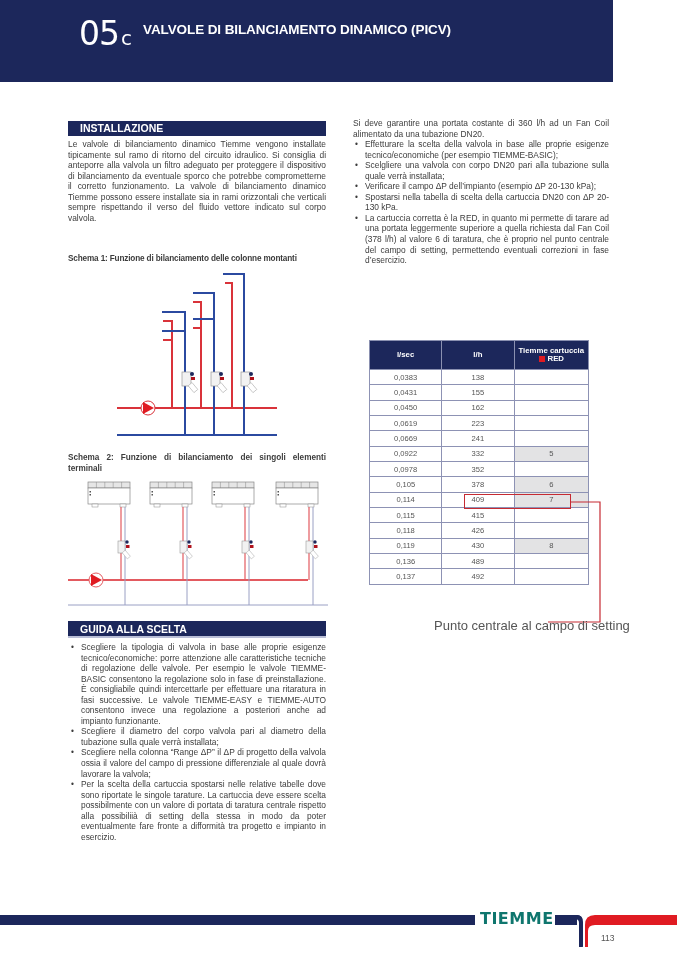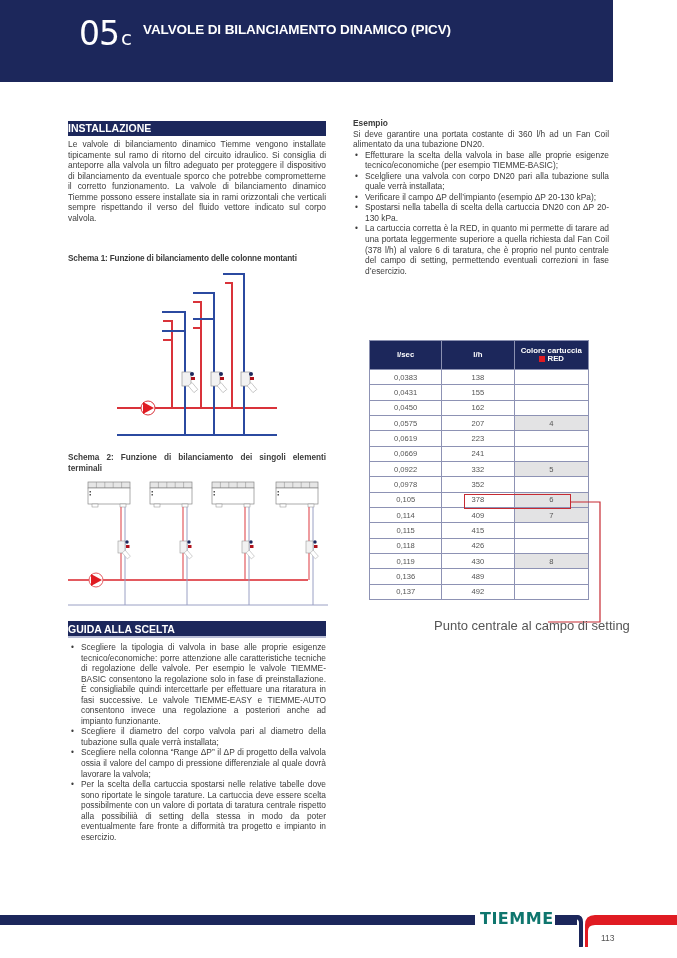--- a/index.html
+++ b/index.html
@@ -22,21 +22,21 @@
     position: absolute; left: 121px; top: 26px;
     color: #fff; font-size: 20px; font-family: "DejaVu Sans", sans-serif;
   }
   .header .title {
     position: absolute; left: 143px; top: 22px;
     color: #fff; font-size: 13.5px; font-weight: bold; letter-spacing: -0.1px;
   }
   .section-bar {
     position: absolute; left: 68px; width: 258px; height: 15px;
     background: #1c275b; color: #fff; font-weight: bold; font-size: 10.5px;
-    line-height: 15px; padding-left: 0; box-sizing: border-box;
+    line-height: 15px; padding-left: 12px; box-sizing: border-box;
   }
   .section-bar.mid { border-bottom: 2px solid #b9bed6; }
   .text {
     position: absolute; font-size: 8.4px; line-height: 10.55px; color: #3c3c3c;
     text-align: justify;
   }
   .text p { margin: 0; }
   .bold { font-weight: bold; }
   ul.bul { margin: 0; padding: 0 0 0 11px; list-style: none; }
   ul.bul li { position: relative; text-align: justify; }
@@ -217,62 +217,56 @@
 <div class="text" style="left:68px; top:642px; width:258px;">
   <ul class="bul" style="padding-left:13px;">
     <li>Scegliere la tipologia di valvola in base alle proprie esigenze tecnico/economiche: porre attenzione alle caratteristiche tecniche di regolazione delle valvole. Per esempio le valvole TIEMME-BASIC consentono la regolazione solo in fase di preinstallazione. È consigliabile quindi intercettarle per effettuare una ritaratura in fasi successive. Le valvole TIEMME-EASY e TIEMME-AUTO consentono invece una regolazione a posteriori anche ad impianto funzionante.</li>
     <li>Scegliere il diametro del corpo valvola pari al diametro della tubazione sulla quale verrà installata;</li>
     <li>Scegliere nella colonna “Range ΔP” il ΔP di progetto della valvola ossia il valore del campo di pressione differenziale al quale dovrà lavorare la valvola;</li>
     <li>Per la scelta della cartuccia spostarsi nelle relative tabelle dove sono riportate le singole tarature. La cartuccia deve essere scelta possibilmente con un valore di portata di taratura centrale rispetto alla possibiliià di setting della stessa in modo da poter eventualmente fare fronte a difformità tra progetto e impianto in esercizio.</li>
   </ul>
 </div>
 
 <div class="text" style="left:353px; top:118px; width:256px;">
-  <p class="bold">Esempio</p>
   <p>Si deve garantire una portata costante di 360 l/h ad un Fan Coil alimentato da una tubazione DN20.</p>
   <ul class="bul" style="padding-left:12px;">
     <li>Effetturare la scelta della valvola in base alle proprie esigenze tecnico/economiche (per esempio TIEMME-BASIC);</li>
     <li>Scelgliere una valvola con corpo DN20 pari alla tubazione sulla quale verrà installata;</li>
     <li>Verificare il campo ΔP dell’impianto (esempio ΔP 20-130 kPa);</li>
     <li>Spostarsi nella tabella di scelta della cartuccia DN20 con ΔP 20-130 kPa.</li>
     <li>La cartuccia corretta è la RED, in quanto mi permette di tarare ad una portata leggermente superiore a quella richiesta dal Fan Coil (378 l/h) al valore 6 di taratura, che è proprio nel punto centrale del campo di setting, permettendo eventuali correzioni in fase d’esercizio.</li>
   </ul>
 </div>
 
 <table class="cart">
   <thead>
     <tr>
       <th style="width:33%;">l/sec</th>
       <th style="width:33%;">l/h</th>
       <th>
-        <span>Colore cartuccia</span><br>
+        <span>Tiemme cartuccia</span><br>
         <span class="redsq"></span><span>RED</span>
       </th>
     </tr>
   </thead>
   <tbody id="tbody">
       <tr>
         <td>0,0383</td>
         <td>138</td>
         <td></td>
       </tr>
       <tr>
         <td>0,0431</td>
         <td>155</td>
         <td></td>
       </tr>
       <tr>
         <td>0,0450</td>
         <td>162</td>
         <td></td>
-      </tr>
-      <tr>
-        <td>0,0575</td>
-        <td>207</td>
-        <td class="shade">4</td>
       </tr>
       <tr>
         <td>0,0619</td>
         <td>223</td>
         <td></td>
       </tr>
       <tr>
         <td>0,0669</td>
         <td>241</td>
         <td></td>

